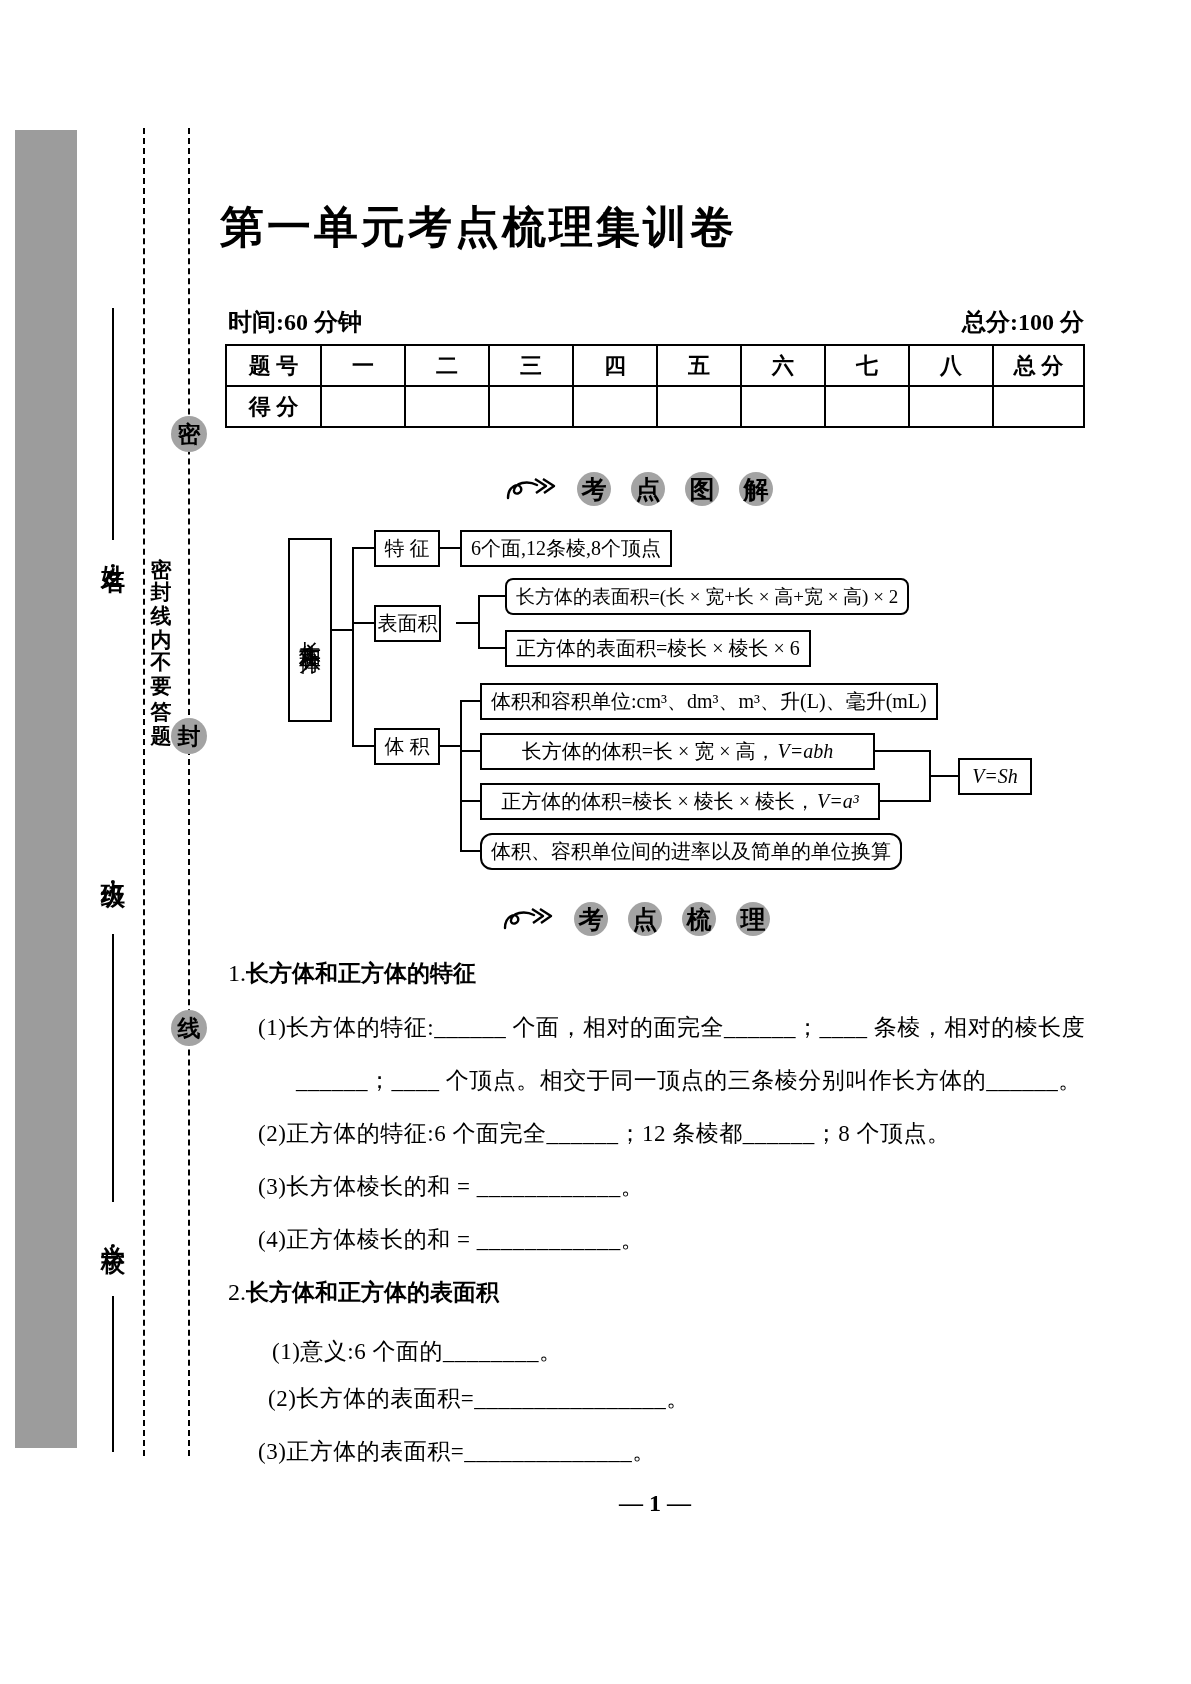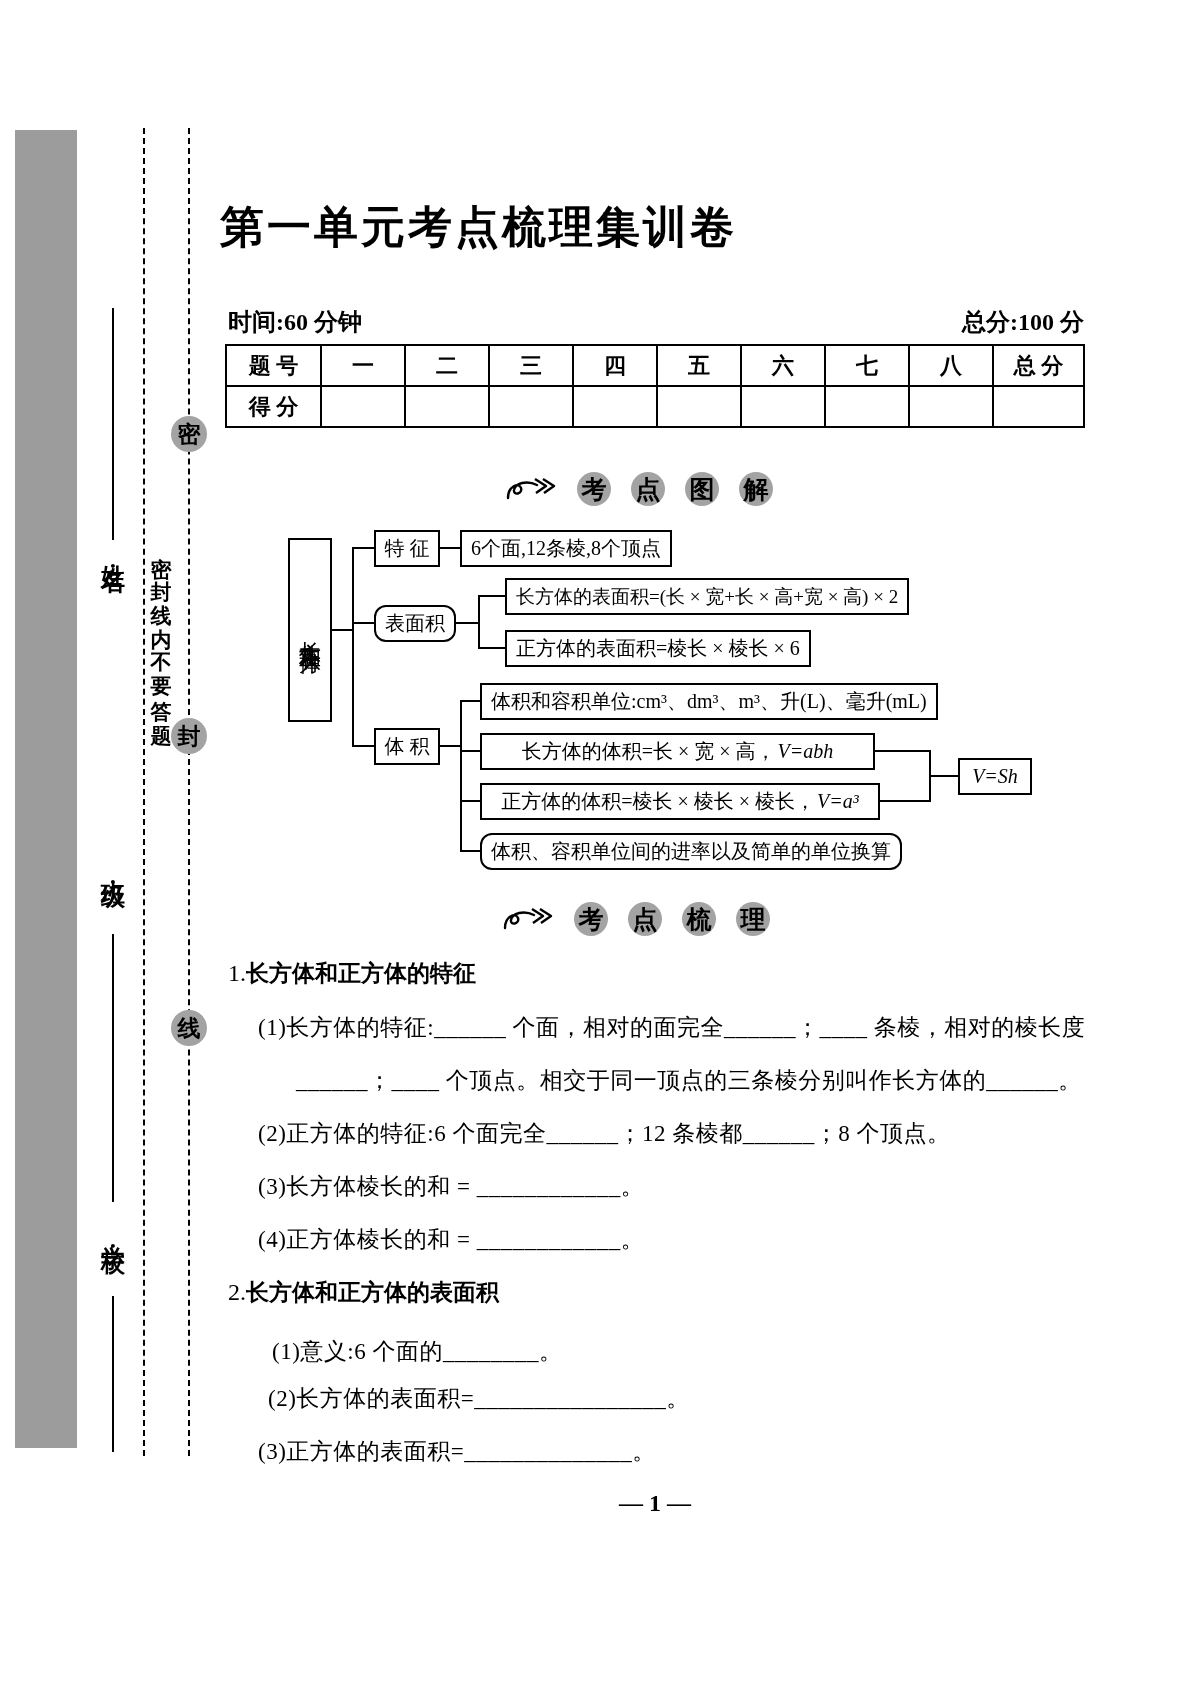--- a/index.html
+++ b/index.html
@@ -146,22 +146,22 @@
     <span class="badge-circle">点</span>
     <span class="badge-circle">图</span>
     <span class="badge-circle">解</span>
   </div>
 
   <div class="cm-root" style="left:288px; top:538px; width:44px; height:184px;">长方体和正方体</div>
 
   <div class="cm-box fixedc" style="left:374px; top:530px; width:66px;">特 征</div>
   <div class="cm-box" style="left:460px; top:530px;">6个面,12条棱,8个顶点</div>
 
-  <div class="cm-box fixedc" style="left:374px; top:605px; width:82px;border-radius:12px;">表面积</div>
-  <div class="cm-box" style="left:505px; top:578px; font-size:19px;">长方体的表面积=(长 × 宽+长 × 高+宽 × 高) × 2</div>
+  <div class="cm-box fixedc" style="left:374px; top:605px; width:67px;">表面积</div>
+  <div class="cm-box" style="left:505px; top:578px; font-size:19px;border-radius:8px;">长方体的表面积=(长 × 宽+长 × 高+宽 × 高) × 2</div>
   <div class="cm-box" style="left:505px; top:630px;">正方体的表面积=棱长 × 棱长 × 6</div>
 
   <div class="cm-box fixedc" style="left:374px; top:728px; width:66px;">体 积</div>
   <div class="cm-box" style="left:480px; top:683px;">体积和容积单位:cm³、dm³、m³、升(L)、毫升(mL)</div>
   <div class="cm-box" style="left:480px; top:733px; width:395px;">
     <span>长方体的体积=长 × 宽 × 高，</span>
       <span class="formula">V=abh</span>
   </div>
   <div class="cm-box" style="left:480px; top:783px; width:400px;">
     <span>正方体的体积=棱长 × 棱长 × 棱长，</span>

